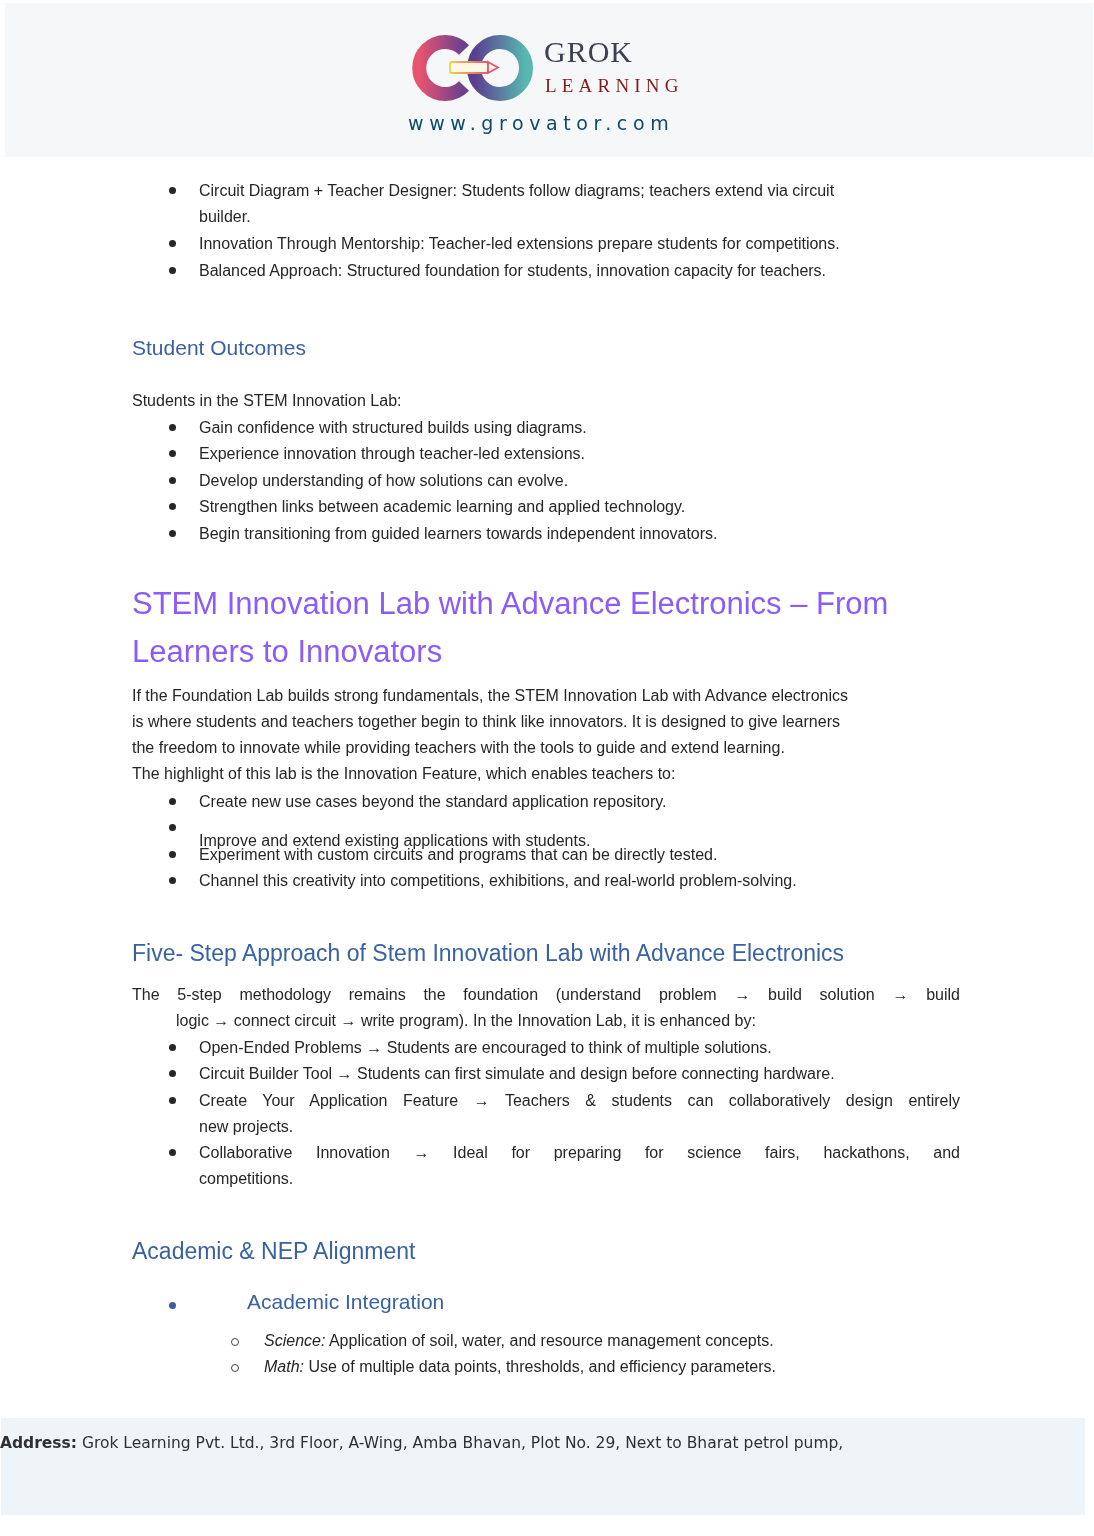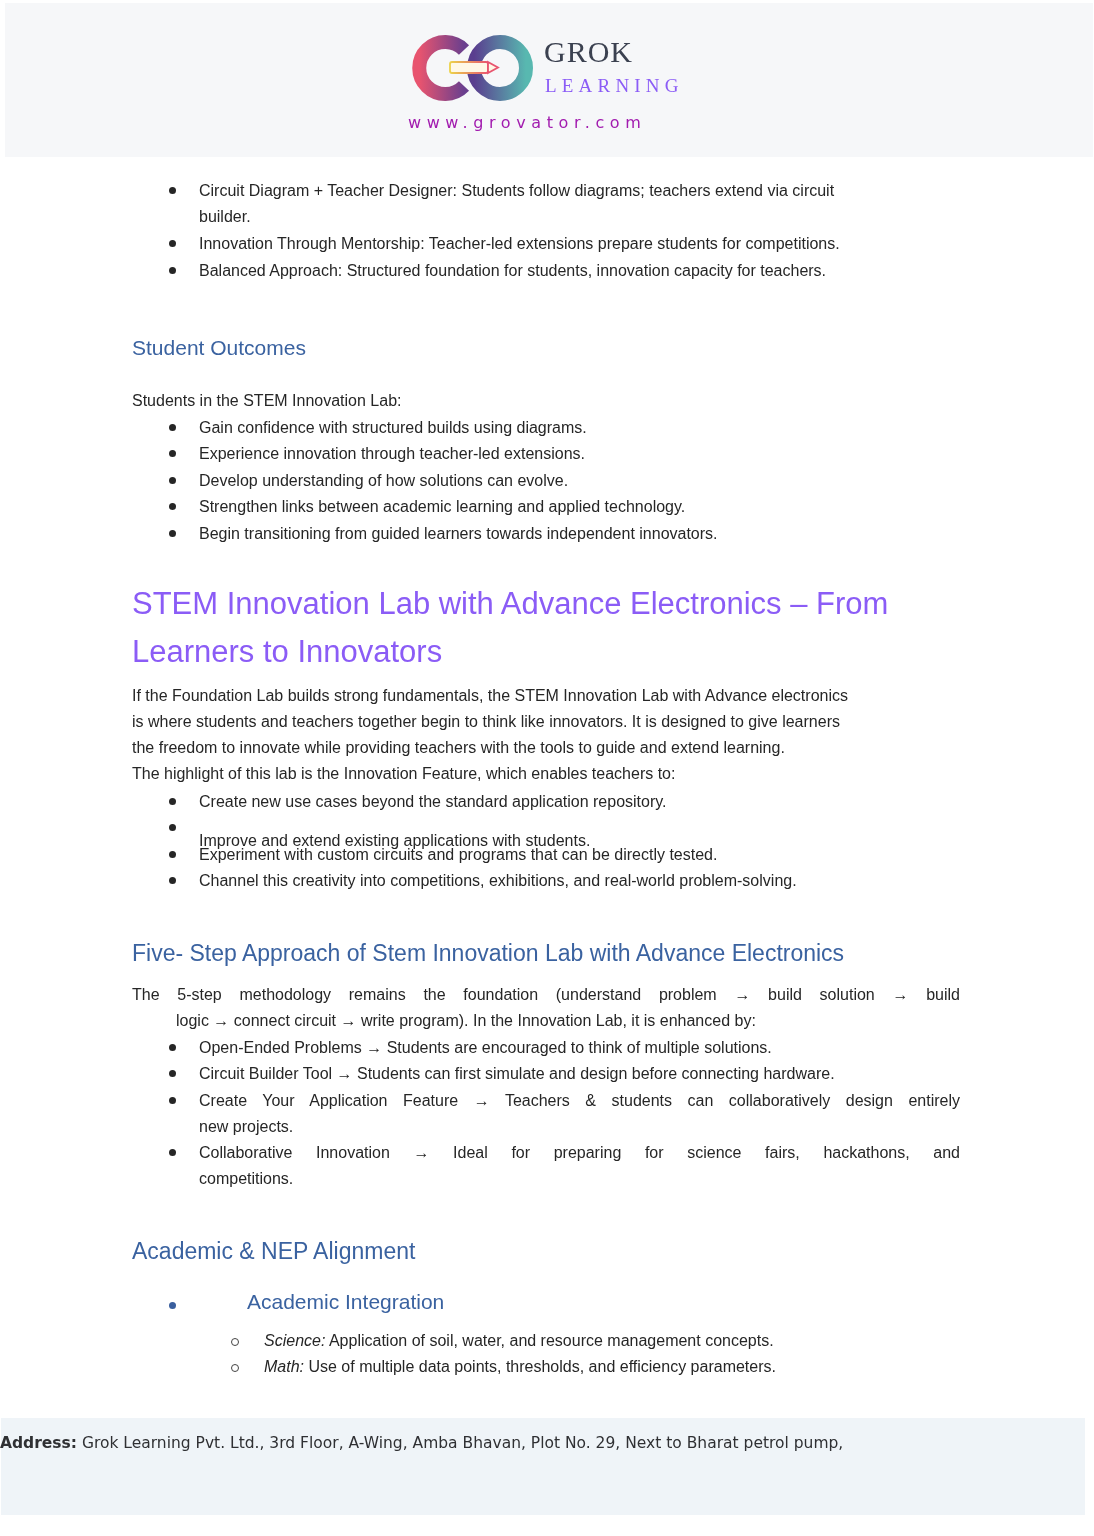--- a/index.html
+++ b/index.html
@@ -18,26 +18,26 @@
     }
     .logo svg.mark { position: absolute; left: 0; top: 4px; }
     .logo .brand1 {
       position: absolute; left: 140px; top: 2px;
       font-family: "Liberation Serif", serif; font-size: 30px; letter-spacing: 1px;
       color: #3b4150; line-height: 44px;
     }
     .logo .brand2 {
       position: absolute; left: 141px; top: 48px;
       font-family: "Liberation Serif", serif; font-size: 19px; letter-spacing: 5.2px;
-      color: #8b5cf6; line-height: 20px; text-align: center;
+      color: #7f1d1d; line-height: 20px; text-align: center;
     }
     .website {
       position: absolute; left: 408px; top: 112px; width: 300px;
-      font-family: "DejaVu Sans", sans-serif; font-size: 16px; letter-spacing: 5.6px;
-      color: #a21caf; line-height: 22px;
+      font-family: "DejaVu Sans", sans-serif; font-size: 19px; letter-spacing: 5.6px;
+      color: #0c4a6e; line-height: 22px;
     }
 
     .content { position: absolute; left: 0; top: 0; width: 1094px; }
     .txt { position: absolute; font-family: "Liberation Sans", sans-serif; font-size: 16px; color: #262626; line-height: 26px; white-space: nowrap; }
     .bullet { position: absolute; width: 7px; height: 7px; border-radius: 50%; background: #262626; }
     .hbullet { background: #3a5f9e; }
     .obullet { position: absolute; width: 6px; height: 6px; border-radius: 50%; border: 1px solid #444; }
     .h2 { position: absolute; font-family: "Liberation Sans", sans-serif; color: #3a62a0; font-size: 21px; white-space: nowrap; }
     .h1 { position: absolute; font-family: "Liberation Sans", sans-serif; color: #8b5cf6; font-size: 31px; white-space: nowrap; line-height: 48px; }
     .justline { white-space: normal; text-align: justify; text-align-last: justify; }

